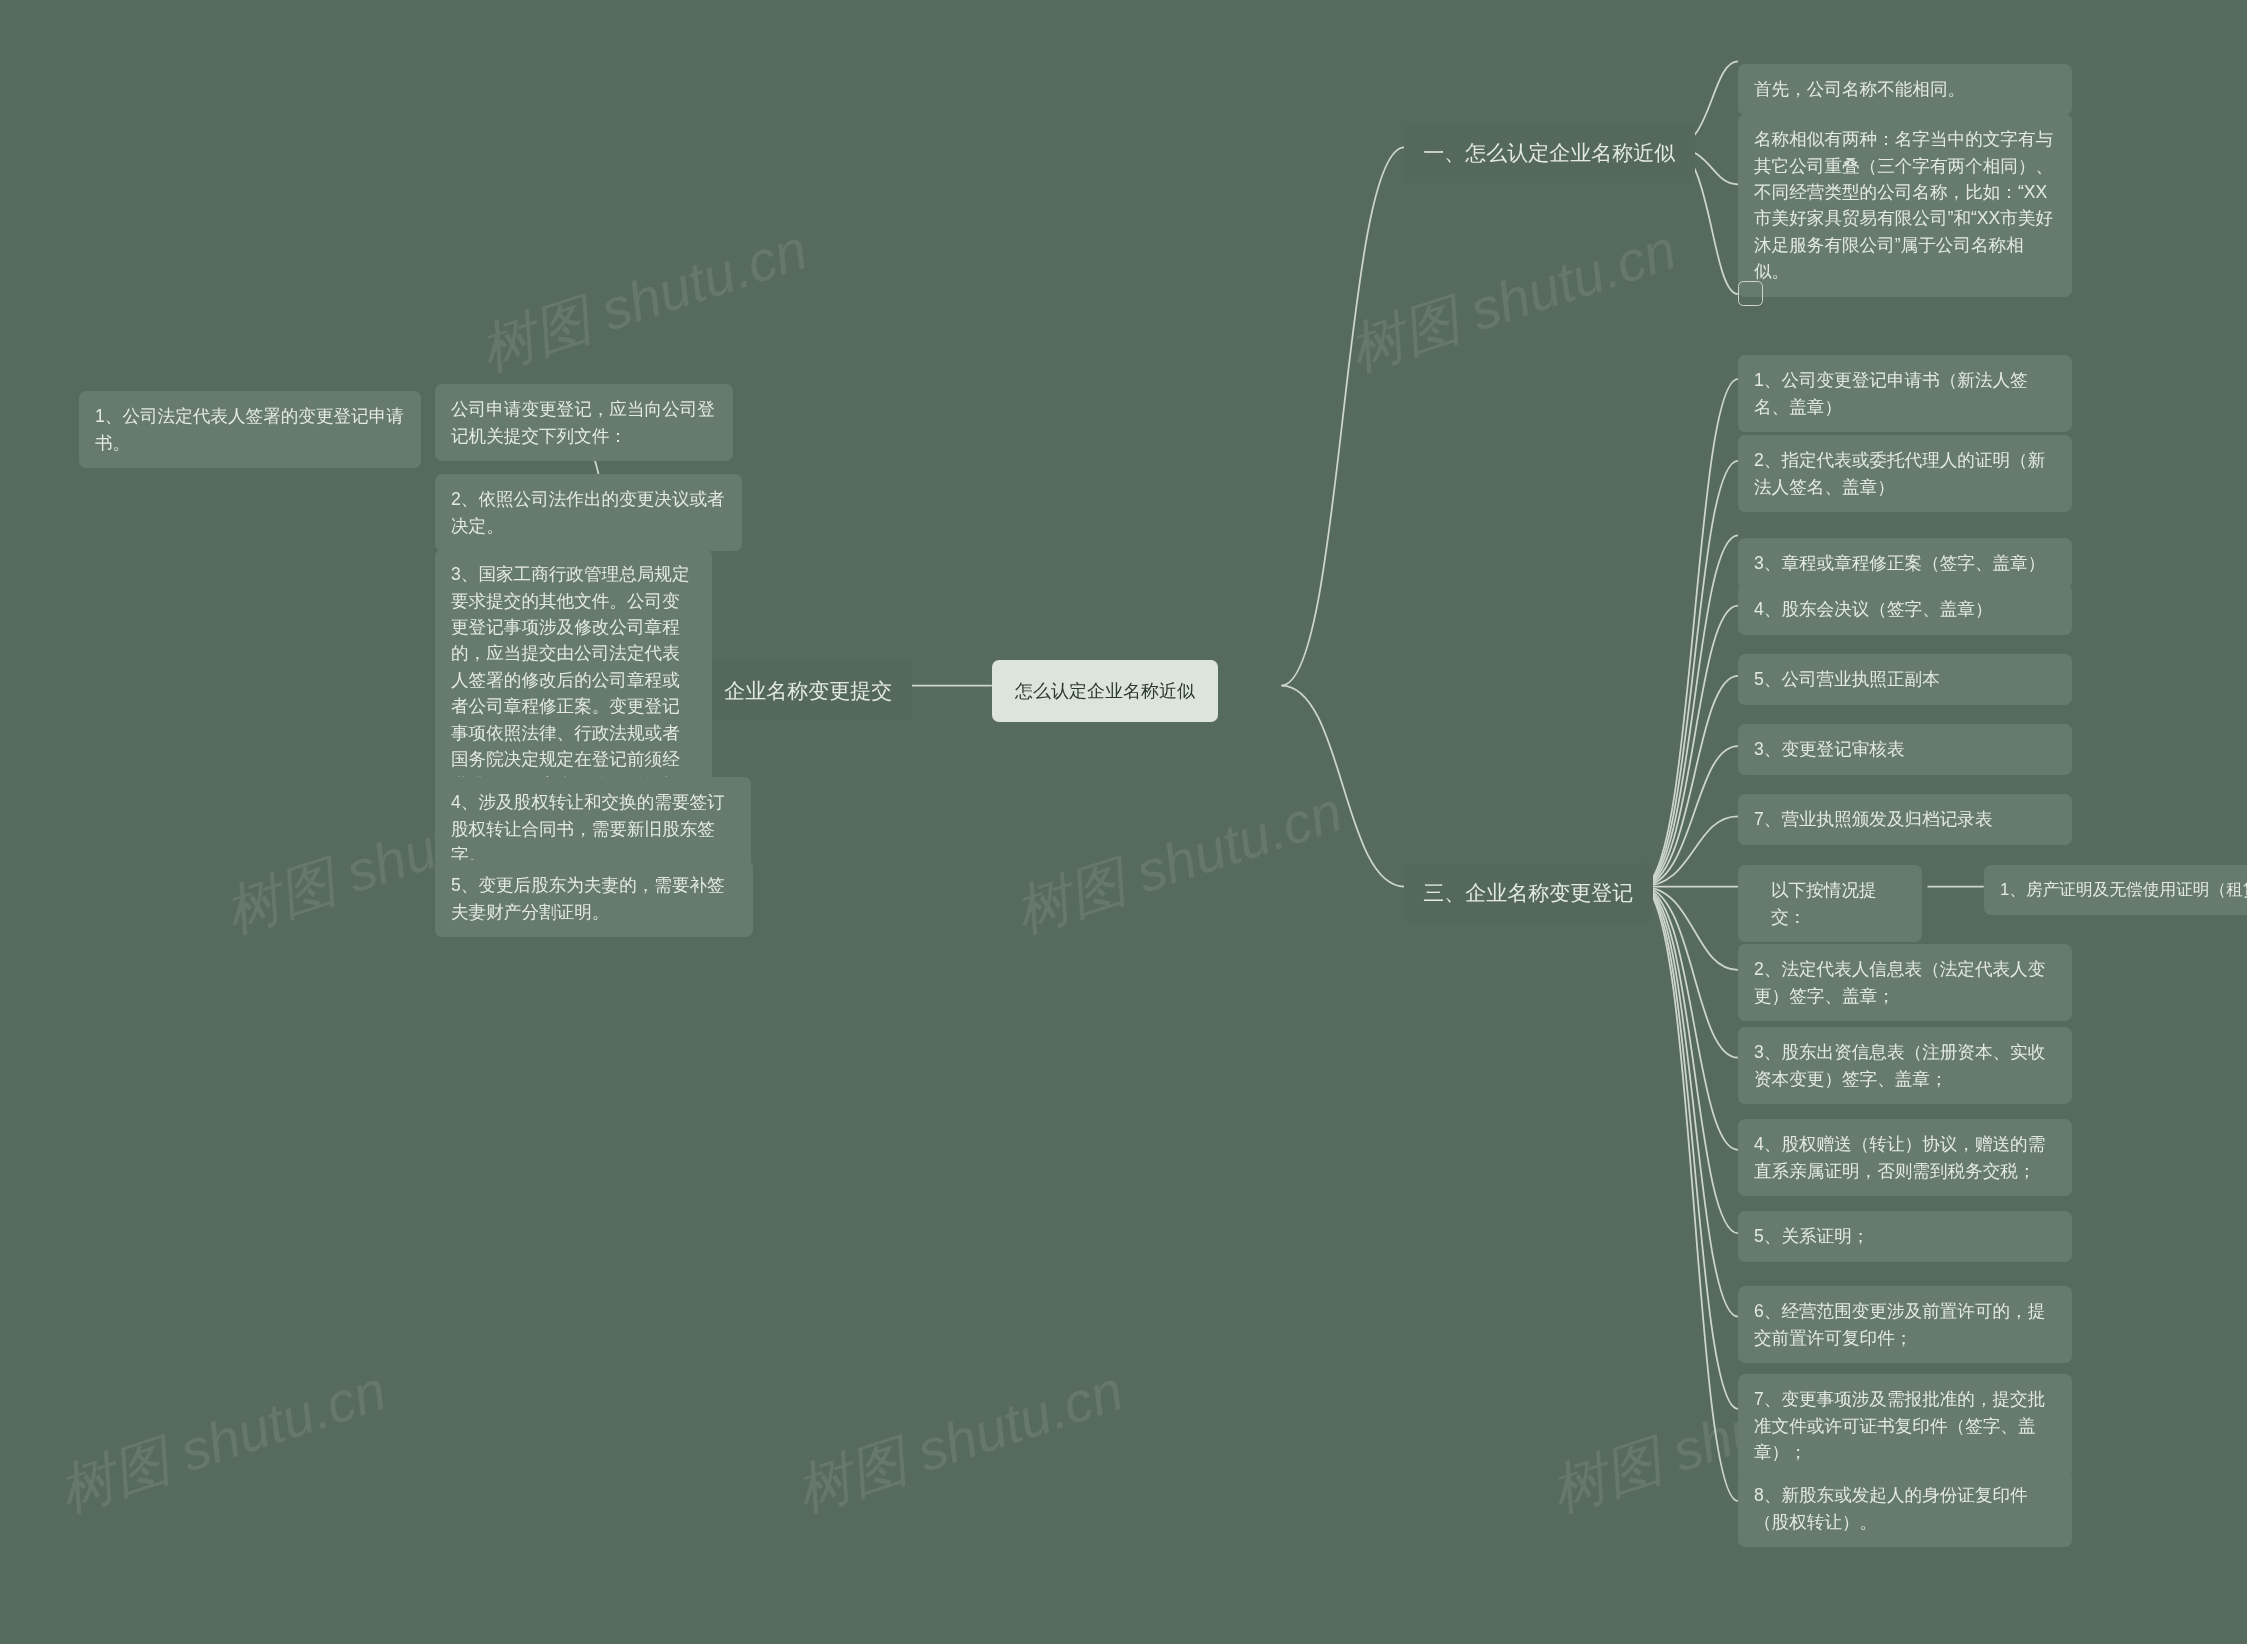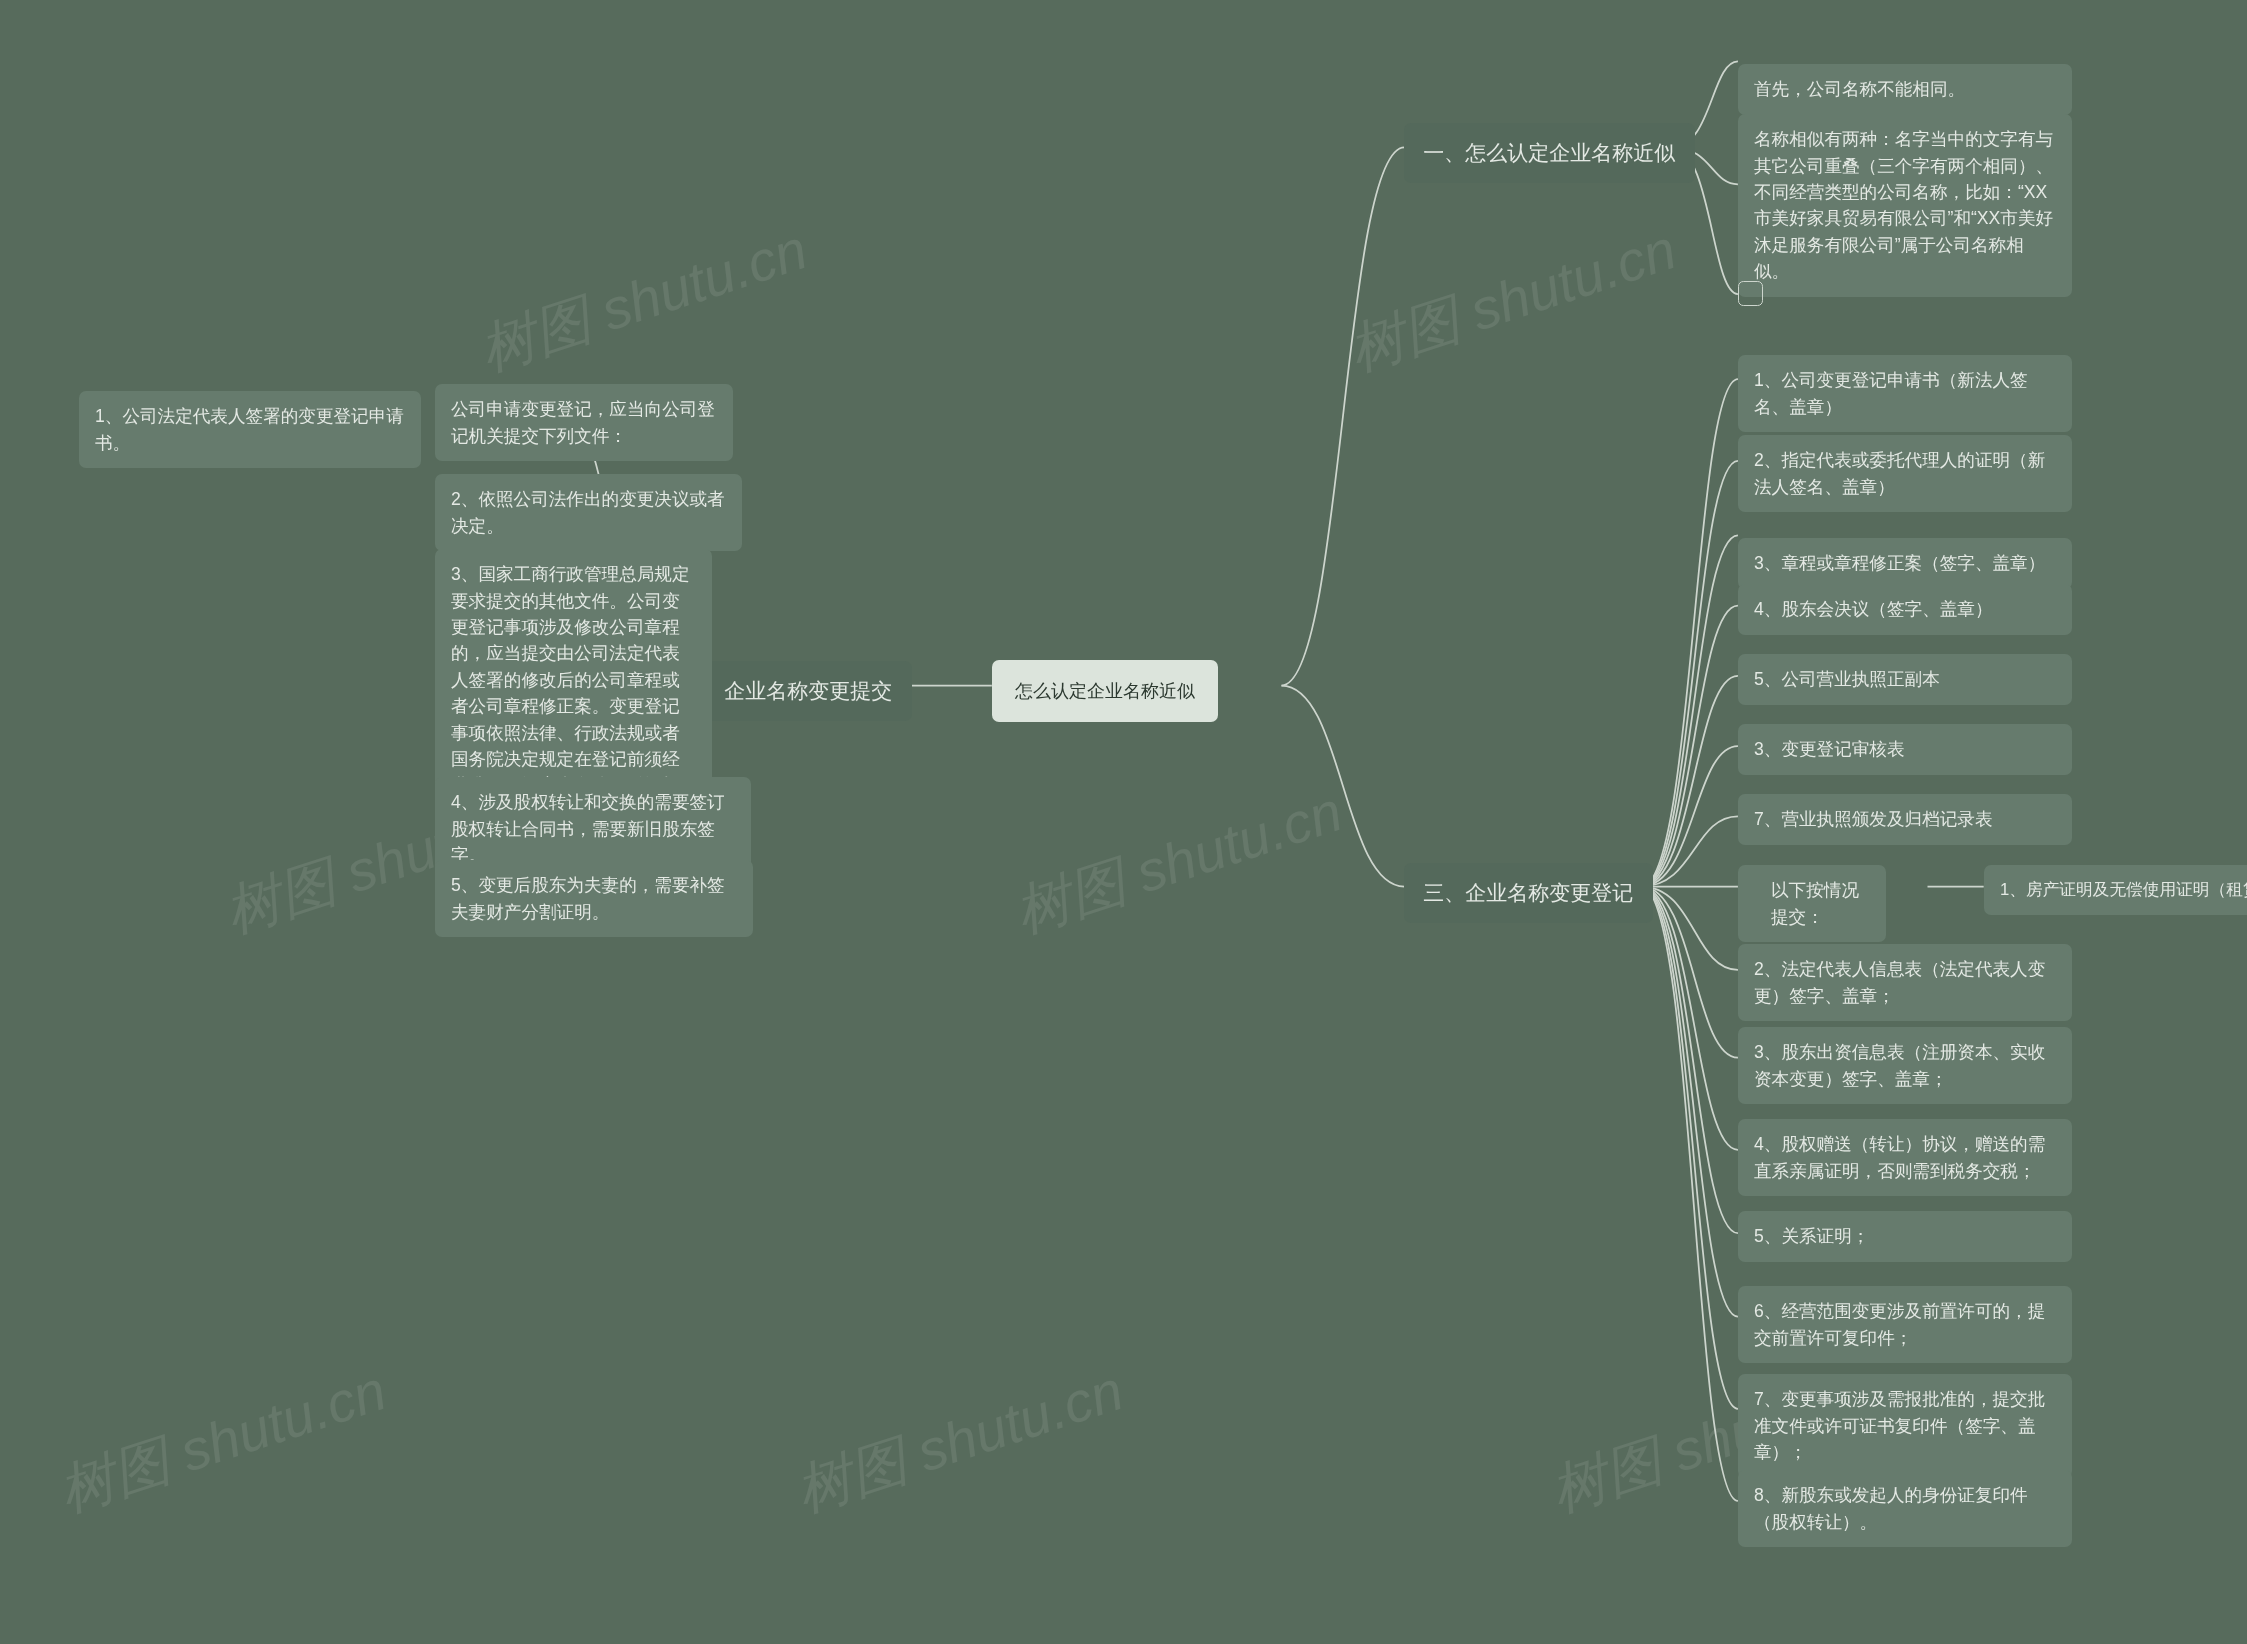--- a/index.html
+++ b/index.html
@@ -143,21 +143,21 @@
 
 <div class="node lvl1" style="left:1404px;top:863px;">三、企业名称变更登记</div>
 
 <div class="node lvl2" style="left:1738px;top:355px;width:334px;">1、公司变更登记申请书（新法人签名、盖章）</div>
 <div class="node lvl2" style="left:1738px;top:435px;width:334px;">2、指定代表或委托代理人的证明（新法人签名、盖章）</div>
 <div class="node lvl2" style="left:1738px;top:514px;width:334px;margin-top:24px;">3、章程或章程修正案（签字、盖章）</div>
 <div class="node lvl2" style="left:1738px;top:584px;width:334px;">4、股东会决议（签字、盖章）</div>
 <div class="node lvl2" style="left:1738px;top:654px;width:334px;">5、公司营业执照正副本</div>
 <div class="node lvl2" style="left:1738px;top:724px;width:334px;">3、变更登记审核表</div>
 <div class="node lvl2" style="left:1738px;top:794px;width:334px;">7、营业执照颁发及归档记录表</div>
-<div class="node lvl2" style="left:1738px;top:865px;width:148px;padding-left:33px;">以下按情况提交：</div>
+<div class="node lvl2" style="left:1738px;top:865px;width:184px;padding-left:33px;">以下按情况提交：</div>
 <div class="node lvl3" style="left:1984px;top:865px;width:377px;font-size:16.7px;">1、房产证明及无偿使用证明（租赁协议）；</div>
 <div class="node lvl2" style="left:1738px;top:944px;width:334px;">2、法定代表人信息表（法定代表人变更）签字、盖章；</div>
 <div class="node lvl2" style="left:1738px;top:1027px;width:334px;">3、股东出资信息表（注册资本、实收资本变更）签字、盖章；</div>
 <div class="node lvl2" style="left:1738px;top:1119px;width:334px;">4、股权赠送（转让）协议，赠送的需直系亲属证明，否则需到税务交税；</div>
 <div class="node lvl2" style="left:1738px;top:1211px;width:334px;">5、关系证明；</div>
 <div class="node lvl2" style="left:1738px;top:1286px;width:334px;">6、经营范围变更涉及前置许可的，提交前置许可复印件；</div>
 <div class="node lvl2" style="left:1738px;top:1374px;width:334px;">7、变更事项涉及需报批准的，提交批准文件或许可证书复印件（签字、盖章）；</div>
 <div class="node lvl2" style="left:1738px;top:1470px;width:334px;">8、新股东或发起人的身份证复印件（股权转让）。</div>
 
 

